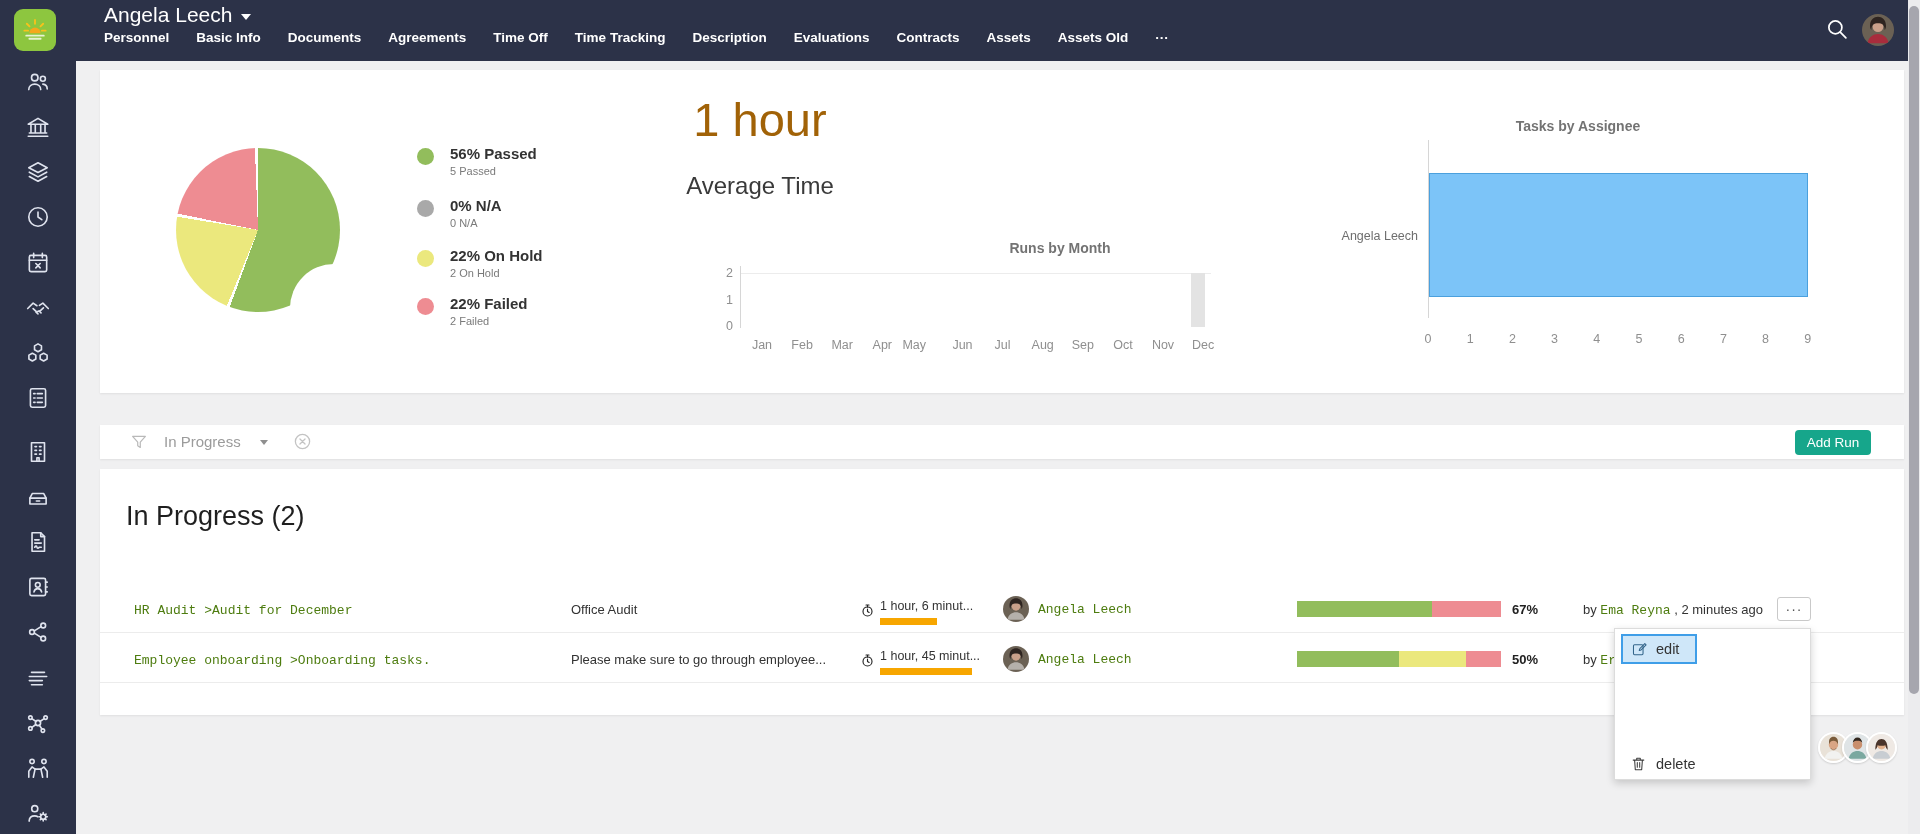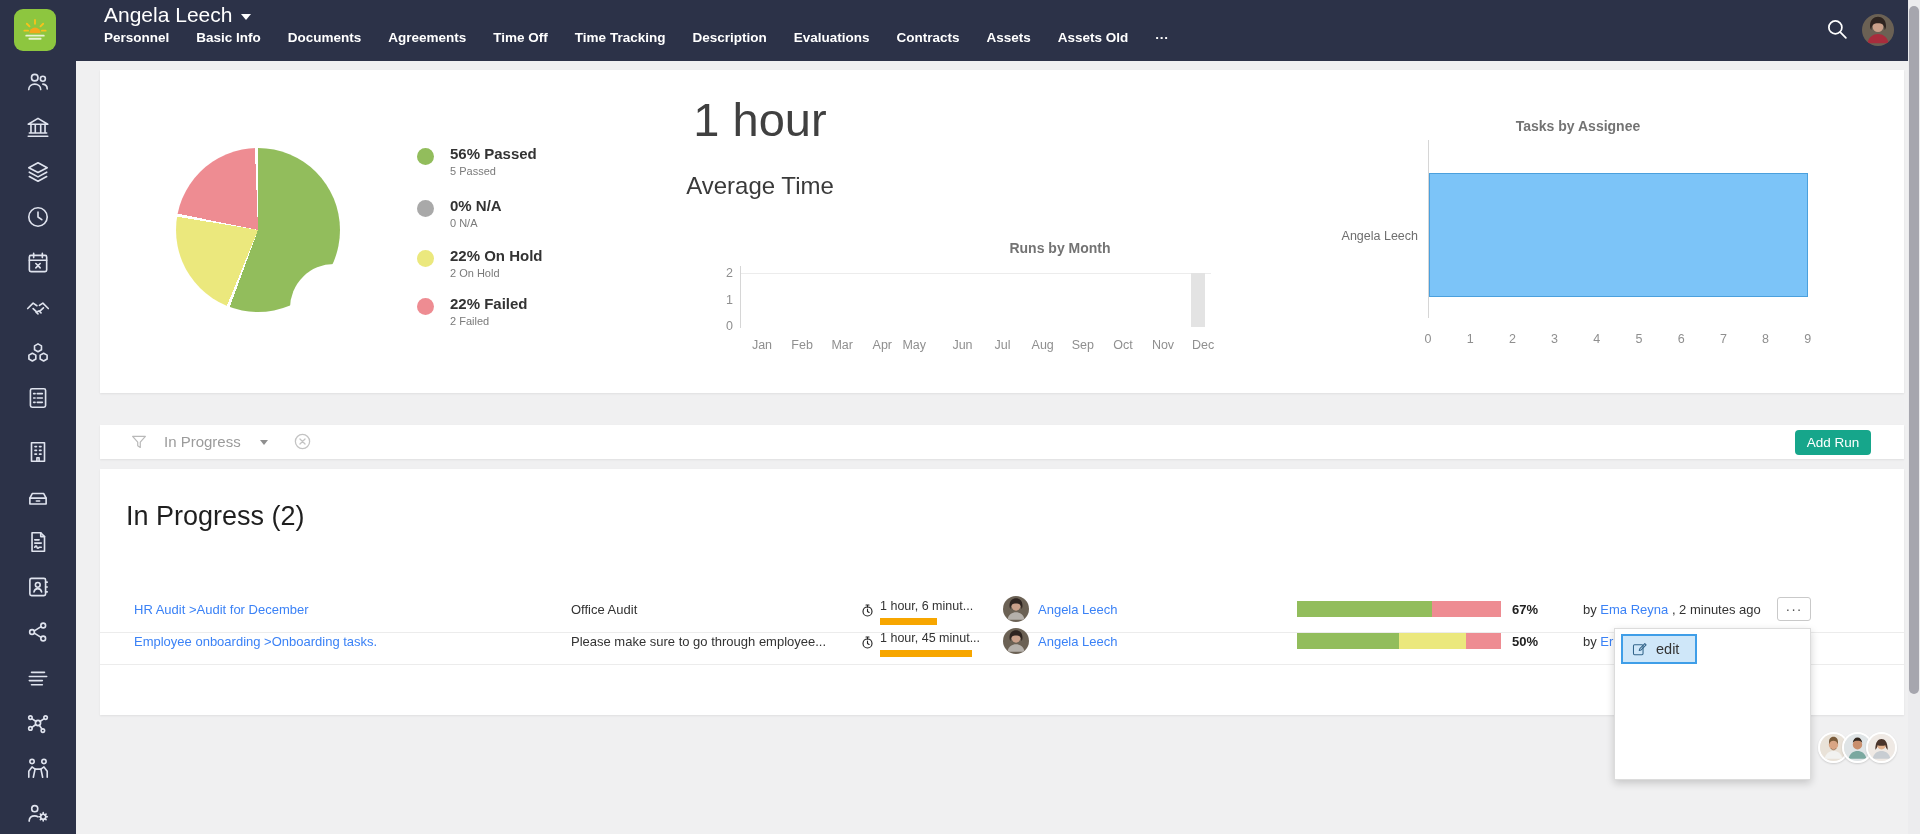--- a/index.html
+++ b/index.html
@@ -32,40 +32,40 @@
   .filter-card { left:100px; top:425px; width:1804px; height:34px; }
   .table-card  { left:100px; top:469px; width:1804px; height:246px; }
   
   .donut { position:absolute; left:76px; top:78px; width:164px; height:164px; border-radius:50%; }
   .donut-hole { position:absolute; left:114px; top:116px; width:88px; height:88px; border-radius:50%; background:#fff; }
   .legend-item { position:absolute; left:317px; }
   .legend-bullet { position:absolute; left:0; top:3px; width:17px; height:17px; border-radius:50%; }
   .legend-pct { position:absolute; left:33px; top:0; font-size:15px; font-weight:700; color:#333; white-space:nowrap; }
   .legend-count { position:absolute; left:33px; top:20px; font-size:11px; color:#7a7a7a; white-space:nowrap; }
   
-  .avg-value { position:absolute; left:520px; top:22px; width:280px; text-align:center; font-size:47px; color:#404040; }
+  .avg-value { position:absolute; left:520px; top:22px; width:280px; text-align:center; font-size:47px; color:#a16207; }
   .avg-label { position:absolute; left:520px; top:102px; width:280px; text-align:center; font-size:24px; color:#3a3a3a; }
   
   .chart-title { position:absolute; font-size:14px; font-weight:700; color:#737373; white-space:nowrap; }
   .tick { position:absolute; font-size:12.5px; color:#8f8f8f; white-space:nowrap; }
   .axis-line { position:absolute; background:#d6d6d6; }
   .grid-line { position:absolute; background:#ececec; }
   
   .funnel-icon { position:absolute; left:30px; top:8px; width:18px; height:18px; color:#b9b9b9; cursor:pointer; }
   .filter-label { position:absolute; left:64px; top:8px; font-size:15px; color:#9b9b9b; cursor:pointer; }
   .filter-caret { position:absolute; left:160px; top:15px; width:0; height:0; border-left:4.5px solid transparent; border-right:4.5px solid transparent; border-top:5.5px solid #8f8f8f; cursor:pointer; }
   .filter-clear { position:absolute; left:193px; top:7px; width:19px; height:19px; color:#c3c3c3; cursor:pointer; }
   .add-run-btn { position:absolute; left:1695px; top:5px; width:76px; height:25px; background:#16a68b; color:#fff; border:none; border-radius:4px; font-size:13.5px; font-family:"Liberation Sans",sans-serif; cursor:pointer; }
   
   .list-heading { position:absolute; left:26px; top:32px; font-size:27px; font-weight:400; color:#1f1f1f; }
   .thead { position:absolute; left:0; top:78px; width:1804px; height:38px; border-bottom:1px solid #d9d9d9; }
   .th { position:absolute; top:12px; font-size:12.5px; font-weight:700; color:#2f2f2f; white-space:nowrap; }
   .trow { position:absolute; left:0; width:1804px; height:48px; border-bottom:1px solid #ececec; }
   .cell { position:absolute; top:17px; font-size:13px; color:#333; white-space:nowrap; }
-  a.lnk { color:#3b82f6; text-decoration:none; cursor:pointer; }
+  a.lnk { color:#4d7c0f; text-decoration:none; cursor:pointer;font-family:Liberation Mono, monospace; }
   .dur-bar { position:absolute; left:780px; top:33px; height:7px; background:#f7a600; }
   .row-avatar { position:absolute; left:903px; top:11px; width:26px; height:26px; border-radius:50%; overflow:hidden; }
   .pbar { position:absolute; left:1197px; top:16px; width:204px; height:16px; display:flex; overflow:hidden; }
   .pbar-label { position:absolute; left:1412px; top:17px; font-size:13px; font-weight:700; color:#222; }
   .more-btn { position:absolute; left:1677px; top:12px; width:34px; height:24px; border:1px solid #c9c9c9; border-radius:3px; background:#fff; color:#555; font-size:14px; line-height:20px; text-align:center; cursor:pointer; letter-spacing:1px; }
   .stopwatch { position:absolute; width:15px; height:15px; color:#222; }
   
   .ctx-menu { position:absolute; left:1614px; top:628px; width:197px; height:152px; background:#fff; border:1px solid #dcdcdc; box-shadow:0 3px 8px rgba(0,0,0,.18); z-index:70; }
   .ctx-item { position:absolute; left:0; width:197px; height:34px; cursor:pointer; }
   .ctx-item .ci-icon { position:absolute; left:15px; top:50%; transform:translateY(-50%); width:17px; height:17px; color:#3c3c3c; }
@@ -335,21 +335,21 @@
         </div>
         <a class="cell lnk" style="left:938px;">Angela Leech</a>
         <div class="pbar">
           <div style="width:66%; background:#92bd5c;"></div>
           <div style="width:34%; background:#ee8c92;"></div>
         </div>
         <div class="pbar-label">67%</div>
         <div class="cell" style="left:1483px;">by <a class="lnk">Ema Reyna</a> , 2 minutes ago</div>
         <button class="more-btn">···</button>
       </div>
-      <div class="trow" style="top: 148px;">
+      <div class="trow" style="top: 166px;">
         <div class="cell" style="left:34px;"><a class="lnk">Employee onboarding</a><a class="lnk"> &gt;</a><a class="lnk">Onboarding tasks.</a></div>
         <div class="cell" style="left:471px;">Please make sure to go through employee...</div>
         <div class="stopwatch" style="left:760px; top:18px;"><svg viewBox="0 0 24 24" fill="none" stroke="currentColor" stroke-width="1.8" stroke-linecap="round" stroke-linejoin="round">
             <circle cx="12" cy="13.5" r="7.2"></circle>
             <path d="M12 9.8v3.7l2.6 1.6"></path>
             <path d="M9.6 3.2h4.8M12 3.2v3.1"></path>
           </svg></div>
         <div class="cell" style="left:780px; top:14px; font-size:12.5px;">1 hour, 45 minut...</div>
         <div class="dur-bar" style="width:92px;"></div>
         <div class="row-avatar">
@@ -374,20 +374,27 @@
 </section>
 
 <div class="ctx-menu" id="ctx-menu">
     <div class="ctx-item highlight" style="top: 5px;">
       <span class="ci-icon"><svg viewBox="0 0 24 24" fill="none" stroke="currentColor" stroke-width="1.5" stroke-linecap="round" stroke-linejoin="round">
           <rect x="3.5" y="6" width="13.5" height="14" rx="1.5"></rect>
           <path d="M12.5 11.5L19.5 4.5l1.8 1.8-7 7-2.6.8z"></path>
         </svg></span>
                <span class="ci-label">edit</span>
     </div>
+    <div class="ctx-item" style="top: 118px;">
+      <span class="ci-icon"><svg viewBox="0 0 24 24" fill="none" stroke="currentColor" stroke-width="1.5" stroke-linecap="round" stroke-linejoin="round">
+          <path d="M4.5 6.5h15M9.5 6.5V4h5v2.5M6.5 6.5l1 13.5h9l1-13.5"></path>
+          <path d="M10.3 10v6.5M13.7 10v6.5"></path>
+        </svg></span>
+               <span class="ci-label">delete</span>
+    </div>
   </div>
 
 <div class="mini-avatar" style="left:1818px; top:732px;">
   <svg class="sil" viewBox="0 0 24 24">
       <rect width="24" height="24" fill="#e9e2d8"></rect>
       <circle cx="12" cy="9.5" r="4.2" fill="#d9a584"></circle>
       <path d="M4 22c1-5 4.5-7 8-7s7 2 8 7z" fill="#f2f2f0"></path>
       <path d="M8 7c0-3 2-4.5 4-4.5S16 4 16 7c0 1-.3 2-.3 2C15 6.8 14 6 12 6s-3 .8-3.7 3c0 0-.3-1-.3-2z" fill="#7a5b3a"></path>
       <path d="M9.5 12.5c.6 1 1.5 1.5 2.5 1.5s1.9-.5 2.5-1.5" stroke="#9a6d4e" stroke-width=".8" fill="none"></path>
     </svg>

